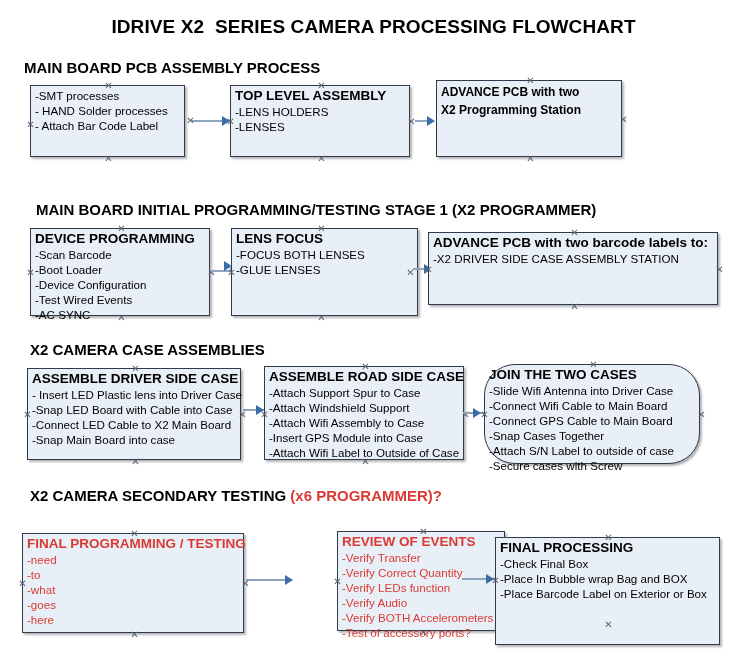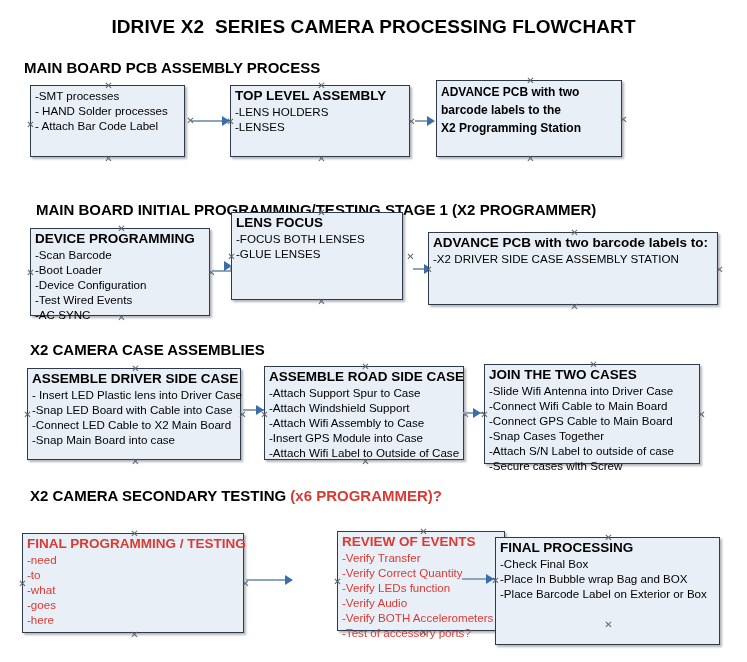--- a/index.html
+++ b/index.html
@@ -140,21 +140,20 @@
     <span class="handle" style="left:176px; top:31px;"></span>
     <span class="handle" style="left:86px; top:68px;"></span>
   </div>
 
   <div class="conn" style="left:415px; top:120px; width:18px;"></div>
   <div class="arrow" style="left:427px; top:116px;"></div>
 
   <div class="node multiline-hd" style="left:436px; top:80px; width:186px; height:77px;">
     <div class="body">
       <div class="hd">ADVANCE PCB with two</div>
-      <div class="hd">barcode labels to the</div>
       <div class="hd"> X2 Programming Station</div>
     </div>
     <span class="handle" style="left:89px; top:-5px;"></span>
     <span class="handle" style="left:182px; top:34px;"></span>
     <span class="handle" style="left:89px; top:73px;"></span>
   </div>
 
   <div class="section-title" style="left:36px; top:201px;">MAIN BOARD INITIAL PROGRAMMING/TESTING STAGE 1 (X2 PROGRAMMER)</div>
 
   <div class="node" style="left:30px; top:228px; width:180px; height:88px;">
@@ -169,21 +168,21 @@
     <span class="handle" style="left:86px; top:-5px;"></span>
     <span class="handle" style="left:-5px; top:39px;"></span>
     <span class="handle" style="left:176px; top:39px;"></span>
     <span class="handle" style="left:86px; top:84px;"></span>
   </div>
 
   <div class="conn" style="left:212px; top:270px; width:20px;"></div>
   <div class="arrow" style="left:224px; top:261px;"></div>
   <div class="conn" style="left:230px; top:265px; height:7px; width:2px;"></div>
 
-  <div class="node" style="left:231px; top:212px; width:172px; height:88px;">
+  <div class="node" style="left:231px; top:228px; width:187px; height:88px;">
     <div class="body">
       <div class="hd">LENS FOCUS</div>
       <div class="li">-FOCUS BOTH LENSES</div>
       <div class="li">-GLUE LENSES</div>
     </div>
     <span class="handle" style="left:85px; top:-5px;"></span>
     <span class="handle" style="left:-5px; top:39px;"></span>
     <span class="handle" style="left:174px; top:39px;"></span>
     <span class="handle" style="left:85px; top:84px;"></span>
   </div>
@@ -232,21 +231,21 @@
     </div>
     <span class="handle" style="left:96px; top:-5px;"></span>
     <span class="handle" style="left:-5px; top:43px;"></span>
     <span class="handle" style="left:196px; top:43px;"></span>
     <span class="handle" style="left:96px; top:90px;"></span>
   </div>
 
   <div class="conn" style="left:463px; top:412px; width:22px;"></div>
   <div class="arrow" style="left:473px; top:408px;"></div>
 
-  <div class="node" style="left:484px; top:364px; width:216px; height:100px;">
+  <div class="node" style="left:484px; top:364px; width:216px; height:100px;border-radius:31px;">
     <div class="body">
       <div class="hd">JOIN THE TWO CASES</div>
       <div class="li">-Slide Wifi Antenna into Driver Case</div>
       <div class="li">-Connect Wifi Cable to Main Board</div>
       <div class="li">-Connect GPS Cable to Main Board</div>
       <div class="li">-Snap Cases Together</div>
       <div class="li">-Attach S/N Label to outside of case</div>
       <div class="li">-Secure cases with Screw</div>
     </div>
     <span class="handle" style="left:104px; top:-5px;"></span>

